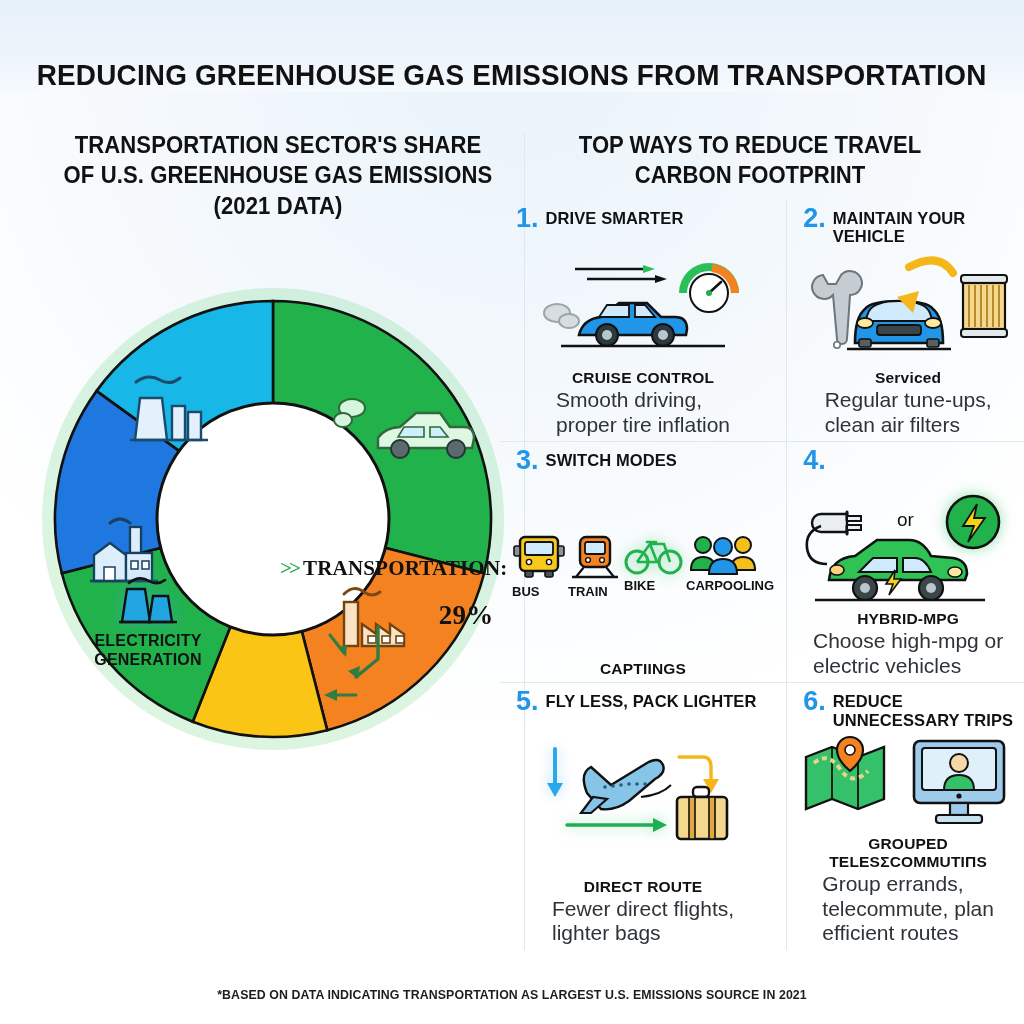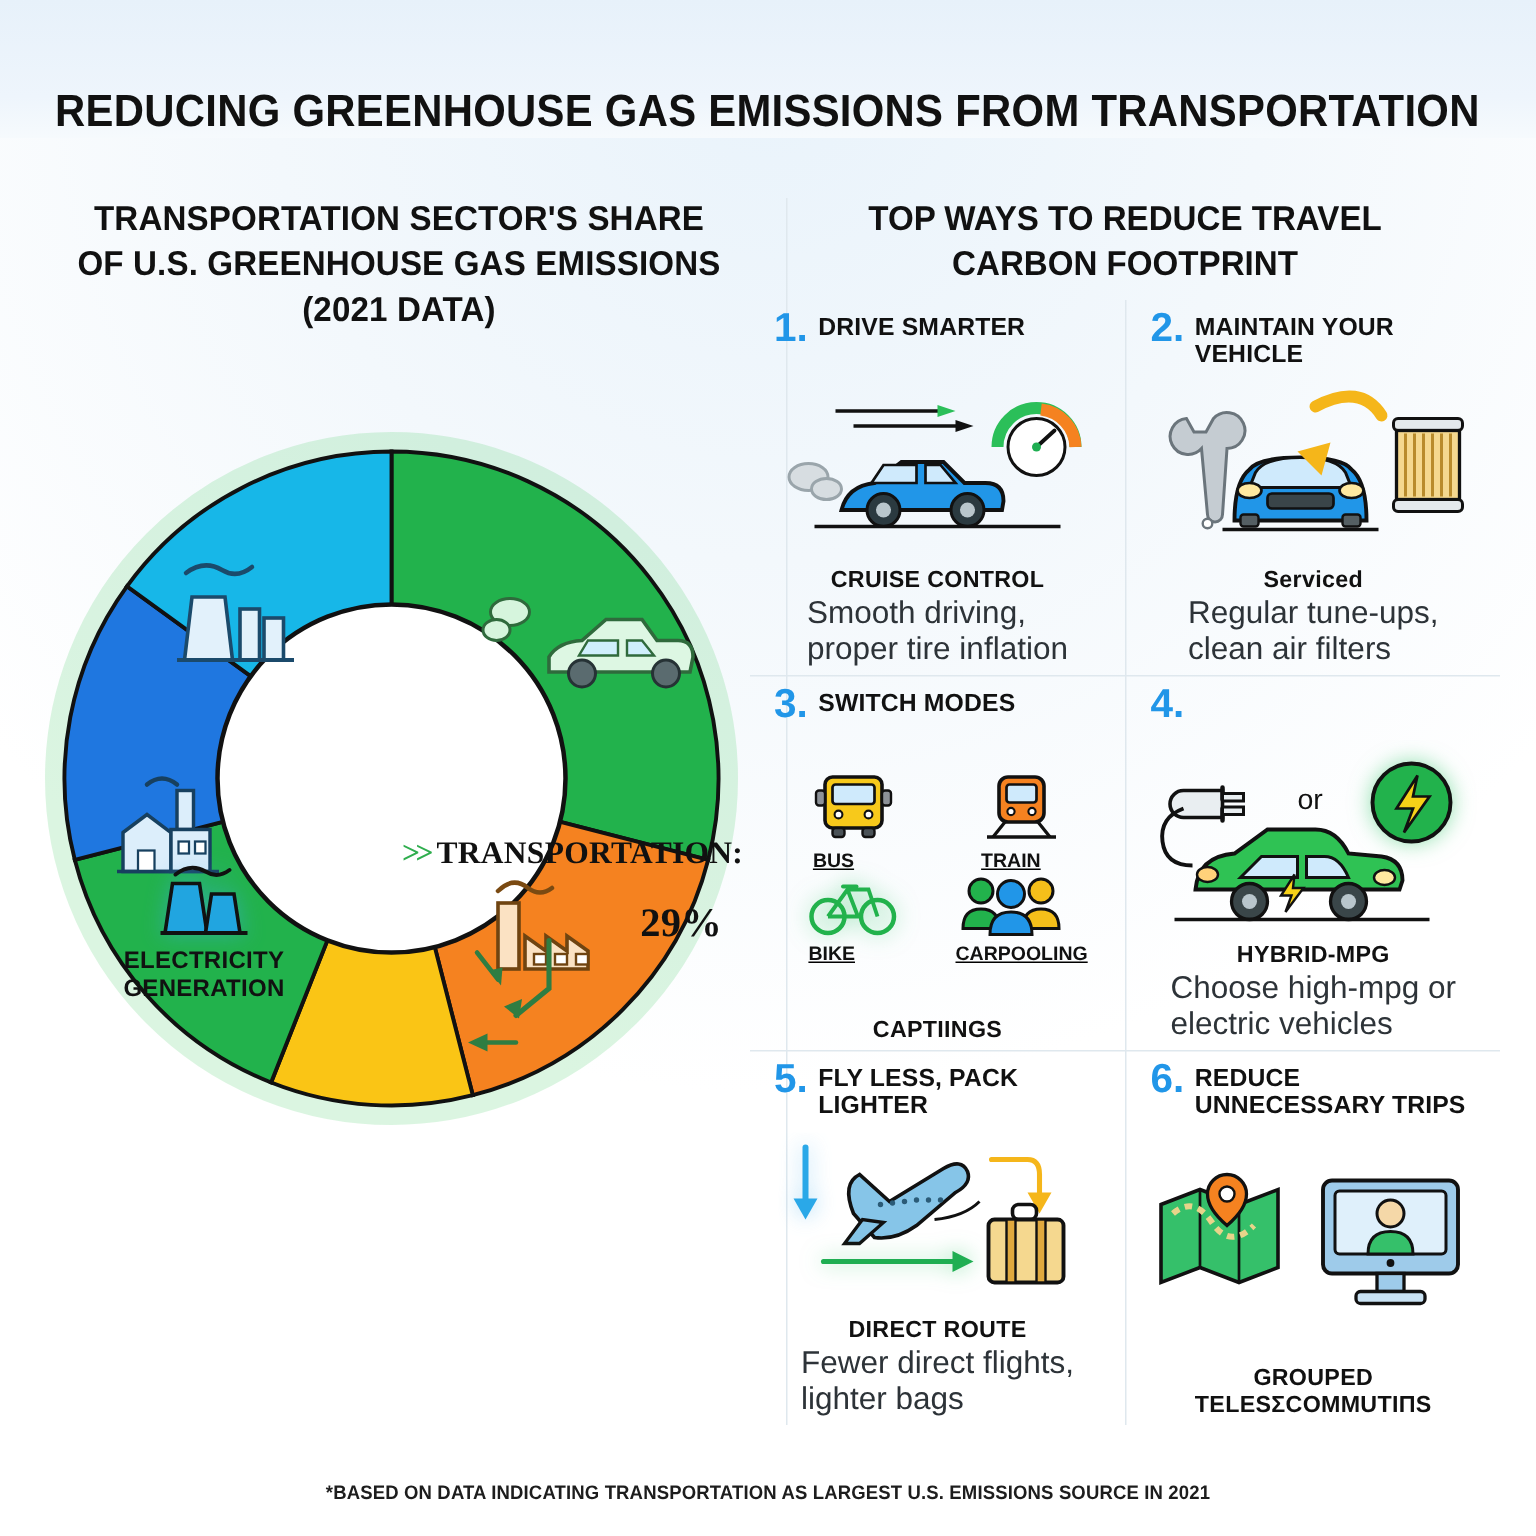--- a/index.html
+++ b/index.html
@@ -19,21 +19,21 @@
   .header{position:absolute;left:0;top:0;width:1024px;height:92px;
     background:linear-gradient(180deg,#e7f1fa 0%,#eef5fc 70%,#f6fafd 100%);
     display:flex;align-items:flex-end;justify-content:center;}
   .header h1{
     margin:0;font-size:30px;letter-spacing:.2px;color:#111;
     font-weight:700;font-stretch:condensed;
     transform:scaleX(.93);transform-origin:center;
     white-space:nowrap;text-align:center;
   }
   
-  .left{position:absolute;left:4px;top:96px;width:524px;height:860px;}
+  .left{position:absolute;left:16px;top:96px;width:524px;height:860px;}
   .left h2{
     margin:34px 0 0 0;text-align:center;font-size:23px;line-height:1.32;
     font-weight:700;color:#111;letter-spacing:.1px;transform:scaleX(.96);
   }
   .donut-wrap{position:absolute;left:0;top:180px;width:524px;height:520px;}
   svg.donut{position:absolute;left:22px;top:8px;}
   
   .lbl{position:absolute;font-weight:700;color:#111;letter-spacing:.2px;}
   .lbl-elec{left:52px;top:300px;width:160px;text-align:center;font-size:16px;line-height:1.18;}
   .lbl-transport{left:264px;top:279px;font-size:21px;line-height:1.25;font-family:Liberation Serif, serif;}
@@ -48,21 +48,21 @@
     display:grid;grid-template-columns:1fr 1fr;grid-template-rows:1fr 1fr 1fr;}
   .cell{position:relative;padding:6px 12px 4px 12px;display:flex;flex-direction:column;align-items:center;}
   .cell.c-r{border-left:1px solid #dfe8ee;}
   .cell.r-m,.cell.r-b{border-top:1px solid #dfe8ee;}
   .cell-head{display:flex;align-items:flex-start;gap:7px;width:100%;justify-content:flex-start;padding-left:8px;}
   .num{color:#2196e8;font-weight:700;font-size:27px;line-height:.95;flex:0 0 auto;}
   .ctitle{font-weight:700;font-size:16.5px;line-height:1.12;color:#111;letter-spacing:.1px;padding-top:3px;}
   .art{flex:1 1 auto;display:flex;align-items:center;justify-content:center;width:100%;min-height:96px;}
   .kw{font-weight:700;font-size:15.5px;color:#111;text-align:center;margin-top:2px;letter-spacing:.2px;}
   .desc{font-size:21px;color:#2d3338;text-align:left;line-height:1.17;margin-top:1px;}
-  .modes{display:grid;grid-template-columns:1fr 1fr;gap:2px 24px;justify-items:center;text-decoration:underline;}
+  .modes{display:grid;grid-template-columns:1fr 1fr 1fr 1fr;gap:2px 2px;justify-items:center;}
   .mode-lab{font-weight:700;font-size:13px;color:#111;margin-top:-2px;}
   
   .vdiv{position:absolute;left:524px;top:132px;width:1px;height:818px;background:#dfe8ee;}
   
   .footer{position:absolute;left:0;bottom:22px;width:1024px;text-align:center;
     font-size:13px;font-weight:700;color:#1d1d1d;letter-spacing:.1px;transform:scaleX(.95);}
   .glow-g{filter:drop-shadow(0 0 7px rgba(56,200,110,.55));}
   .glow-b{filter:drop-shadow(0 0 7px rgba(60,170,235,.45));}
 </style>
 </head>
@@ -425,19 +425,24 @@
               <circle cx="45" cy="55" r="2.6" fill="#111"></circle>
               <rect x="36" y="62" width="18" height="12" fill="#9ecbea" stroke="#111" stroke-width="2.2"></rect>
               <rect x="22" y="74" width="46" height="8" rx="3" fill="#c9e2f3" stroke="#111" stroke-width="2.2"></rect>
             </g>
           </svg>
         </div>
         <div class="kw">
           <span>GROUPED</span><br>
           <span>TELESΣCOMMUTIΠS</span>
         </div>
+        <div class="desc">
+          <span>Group errands,</span><br>
+          <span>telecommute, plan</span><br>
+          <span>efficient routes</span>
+        </div>
       </div>
 
     </div>
   </div>
 
   <div class="footer">*BASED ON DATA INDICATING TRANSPORTATION AS LARGEST U.S. EMISSIONS SOURCE IN 2021</div>
 </div>
 
 </body></html>

